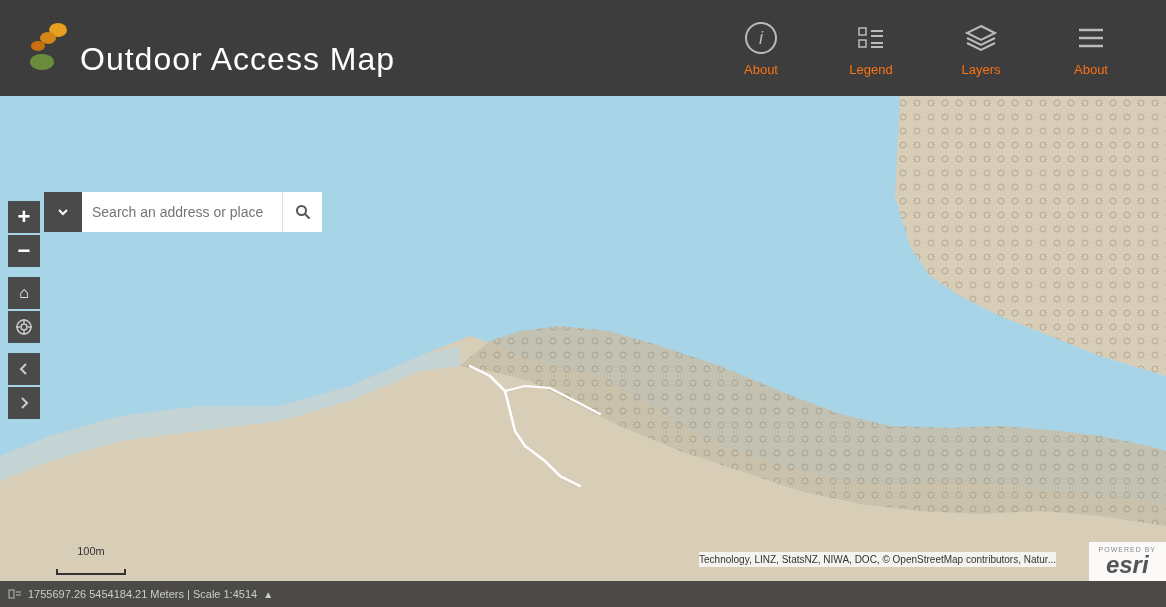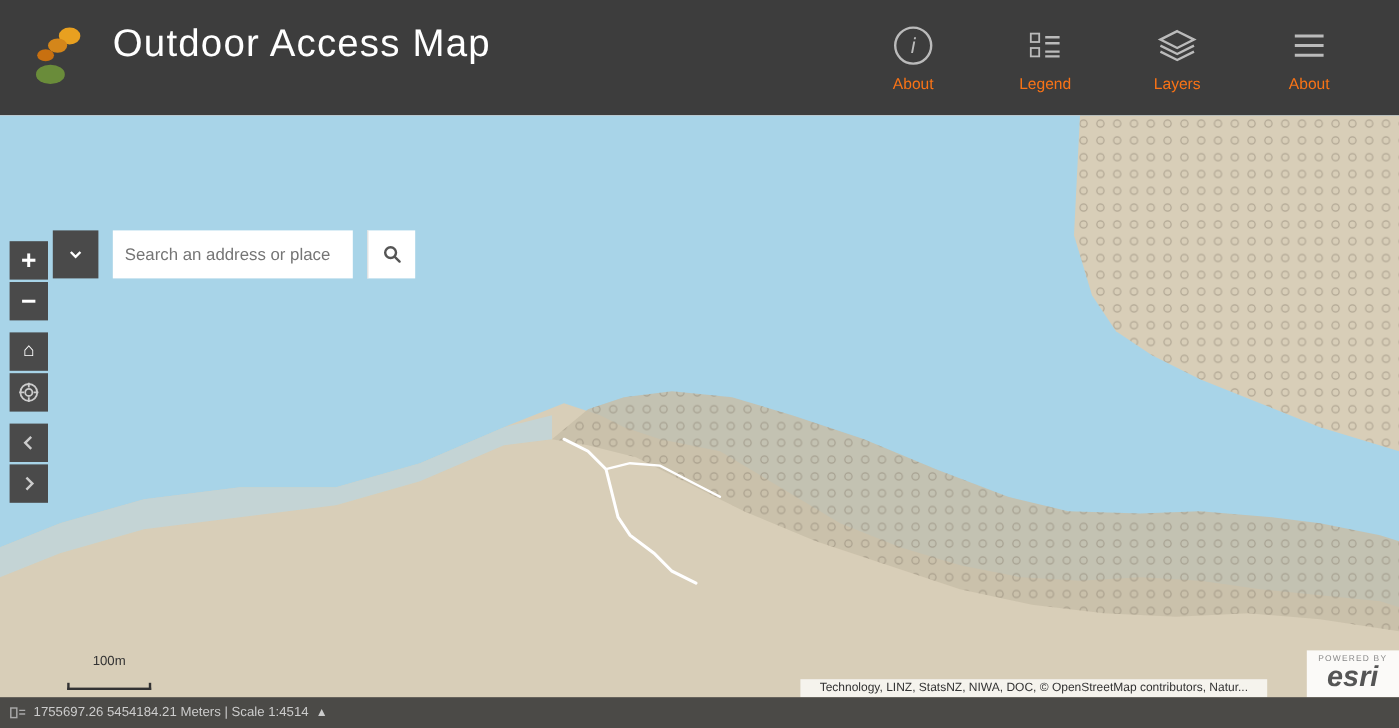--- a/index.html
+++ b/index.html
@@ -11,22 +11,22 @@
       height: 96px;
       background: #3d3d3d;
       display: flex;
       align-items: center;
       padding: 0 20px;
       position: relative;
       z-index: 100;
     }
     #logo-area {
       display: flex;
-      align-items: flex-start;
-      gap: 14px;
+      align-items: flex-end;
+      gap: 0;
     }
     #app-title {
       color: #ffffff;
       font-size: 32px;
       font-weight: 300;
       letter-spacing: 1px;
     }
     #nav-items {
       display: flex;
       align-items: center;
@@ -57,21 +57,21 @@
     }
 
     
     #search-bar {
       position: absolute;
       top: 96px;
       left: 44px;
       z-index: 50;
       display: flex;
       align-items: center;
-      gap: 12px;
+      gap: 0;
       height: 40px;
     }
     #search-dropdown-btn {
       width: 38px;
       height: 40px;
       background: #4a4a4a;
       border: none;
       cursor: pointer;
       display: flex;
       align-items: center;
@@ -500,21 +500,21 @@
     </button>
   </div>
 
   
   <div id="scale-bar">
     <span id="scale-label">100m</span>
     <div id="scale-line"></div>
   </div>
 
   
-  <div id="attribution" style="bottom:26px; right:110px; font-size:10px; background:rgba(255,255,255,0.75); padding:2px 16px; position:absolute; color:#333;">
+  <div id="attribution" style="bottom:40px; right:110px; font-size:10px; background:rgba(255,255,255,0.75); padding:2px 0; position:absolute; color:#333;">
     <span>Technology, LINZ, StatsNZ, NIWA, DOC, © OpenStreetMap contributors, Natur...</span>
   </div>
 
   
   <div id="esri-logo" style="position:absolute; bottom:26px; right:0; background:rgba(255,255,255,0.9); padding:4px 10px; display:flex; flex-direction:column; align-items:center;">
     <span style="font-size:7px; color:#888; letter-spacing:1px;">POWERED BY</span>
     <span id="esri-text" style="font-size:24px; font-weight:bold; color:#555; font-style:italic;">esri</span>
   </div>
 
   

